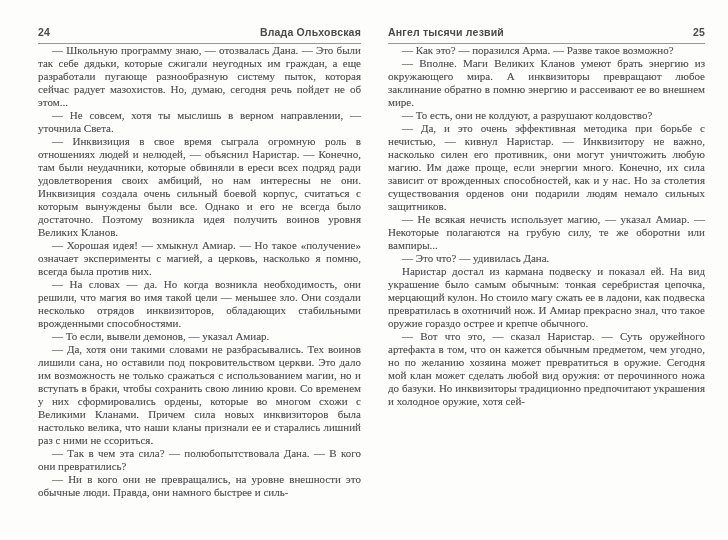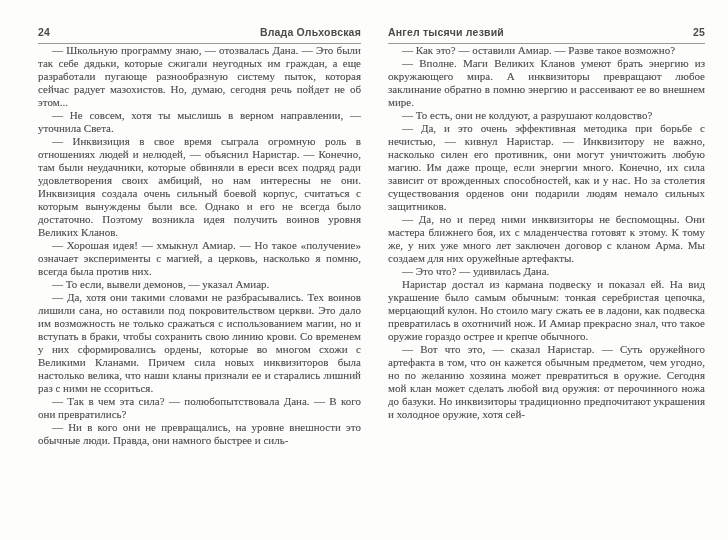--- a/index.html
+++ b/index.html
@@ -76,38 +76,39 @@
     <header class="pagehead">
       <span class="pagenum">24</span>
       <span class="running">Влада Ольховская</span>
     </header>
     <div class="rule"></div>
     <div class="pagebody">
         <p>— Школьную программу знаю, — отозвалась Дана. — Это были так себе дядьки, которые сжигали неугодных им граждан, а еще разработали пугающе разнообразную систему пыток, которая сейчас радует мазохистов. Но, думаю, сегодня речь пойдет не об этом...</p>
         <p>— Не совсем, хотя ты мыслишь в верном направлении, — уточнила Света.</p>
         <p>— Инквизиция в свое время сыграла огромную роль в отношениях людей и нелюдей, — объяснил Наристар. — Конечно, там были неудачники, которые обвиняли в ереси всех подряд ради удовлетворения своих амбиций, но нам интересны не они. Инквизиция создала очень сильный боевой корпус, считаться с которым вынуждены были все. Однако и его не всегда было достаточно. Поэтому возникла идея получить воинов уровня Великих Кланов.</p>
         <p>— Хорошая идея! — хмыкнул Амиар. — Но такое «получение» означает эксперименты с магией, а церковь, насколько я помню, всегда была против них.</p>
+        <p>— На словах — да. Но когда возникла необходимость, они решили, что магия во имя такой цели — меньшее зло. Они создали несколько отрядов инквизиторов, обладающих стабильными врожденными способностями.</p>
         <p>— То если, вывели демонов, — указал Амиар.</p>
         <p>— Да, хотя они такими словами не разбрасывались. Тех воинов лишили сана, но оставили под покровительством церкви. Это дало им возможность не только сражаться с использованием магии, но и вступать в браки, чтобы сохранить свою линию крови. Со временем у них сформировались ордены, которые во многом схожи с Великими Кланами. Причем сила новых инквизиторов была настолько велика, что наши кланы признали ее и старались лишний раз с ними не ссориться.</p>
         <p>— Так в чем эта сила? — полюбопытствовала Дана. — В кого они превратились?</p>
         <p>— Ни в кого они не превращались, на уровне внешности это обычные люди. Правда, они намного быстрее и силь-</p>
       </div>
   </section>
 
   <section class="page page-right">
     <header class="pagehead">
       <span class="running">Ангел тысячи лезвий</span>
       <span class="pagenum">25</span>
     </header>
     <div class="rule"></div>
     <div class="pagebody">
-        <p>— Как это? — оставили Амиар. — Разве такое возможно?</p>
+        <p>— Как это? — поразился Арма. — Разве такое возможно?</p>
         <p>— Вполне. Маги Великих Кланов умеют брать энергию из окружающего мира. А инквизиторы превращают любое заклинание обратно в помню энергию и рассеивают ее во внешнем мире.</p>
         <p>— То есть, они не колдуют, а разрушают колдовство?</p>
         <p>— Да, и это очень эффективная методика при борьбе с нечистью, — кивнул Наристар. — Инквизитору не важно, насколько силен его противник, они могут уничтожить любую магию. Им даже проще, если энергии много. Конечно, их сила зависит от врожденных способностей, как и у нас. Но за столетия существования орденов они подарили людям немало сильных защитников.</p>
-        <p>— Да, но и перед ними инквизиторы не беспомощны. Они мастера ближнего боя, их с младенчества готовят к этому. К тому же, у них уже много лет заключен договор с кланом Арма. Мы создаем для них оружейные артефакты.</p>
+        <p>— Не всякая нечисть использует магию, — указал Амиар. — Некоторые полагаются на грубую силу, те же оборотни или вампиры...</p>
         <p>— Это что? — удивилась Дана.</p>
         <p>Наристар достал из кармана подвеску и показал ей. На вид украшение было самым обычным: тонкая серебристая цепочка, мерцающий кулон. Но стоило магу сжать ее в ладони, как подвеска превратилась в охотничий нож. И Амиар прекрасно знал, что такое оружие гораздо острее и крепче обычного.</p>
         <p>— Вот что это, — сказал Наристар. — Суть оружейного артефакта в том, что он кажется обычным предметом, чем угодно, но по желанию хозяина может превратиться в оружие. Сегодня мой клан может сделать любой вид оружия: от перочинного ножа до базуки. Но инквизиторы традиционно предпочитают украшения и холодное оружие, хотя сей-</p>
       </div>
   </section>
 
 </div>
 
 </body></html>

